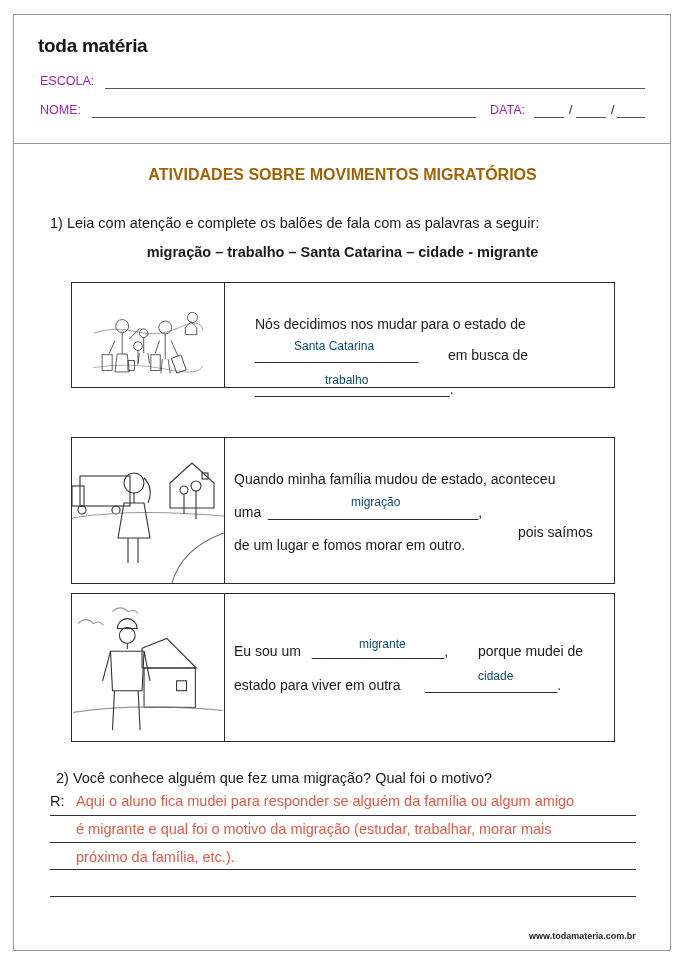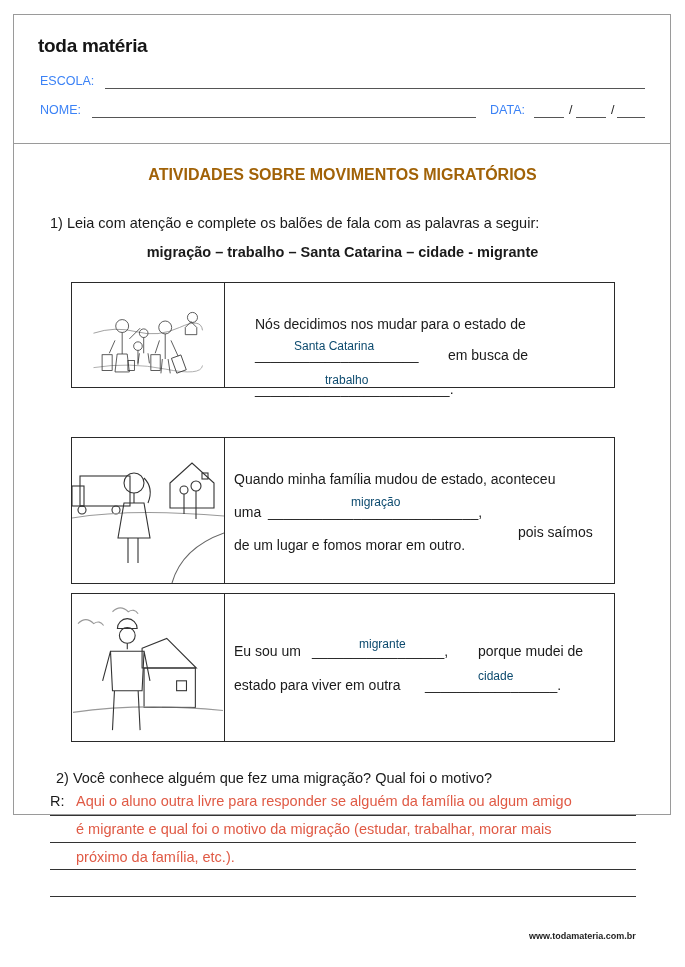--- a/index.html
+++ b/index.html
@@ -1,20 +1,20 @@
 <!DOCTYPE html>
 <html><head>
 <meta charset="utf-8">
 <style>
   html,body{margin:0;padding:0;background:#fff;}
   body{width:685px;height:967px;position:relative;overflow:hidden;font-family:"Liberation Sans","DejaVu Sans",sans-serif;color:#1a1a1a;}
-  .page{position:absolute;left:13px;top:14px;width:658px;height:801px;border:1px solid #9a9a9a;box-sizing:border-box;}
+  .page{position:absolute;left:13px;top:14px;width:658px;height:937px;border:1px solid #9a9a9a;box-sizing:border-box;}
   .hdr-sep{position:absolute;left:0;right:0;top:128px;border-top:1px solid #9a9a9a;}
   .logo{position:absolute;left:24px;top:20px;font-size:19px;font-weight:bold;letter-spacing:-0.3px;color:#151515;}
-  .field-label{position:absolute;font-size:12.5px;color:#3b82f6;}
+  .field-label{position:absolute;font-size:12.5px;color:#a21caf;}
   .field-line{position:absolute;border-bottom:1px solid #555;height:0;}
   .slash{position:absolute;font-size:12.5px;color:#222;}
   .title{position:absolute;left:0;right:0;top:166px;text-align:center;font-size:16px;font-weight:bold;color:#a16207;}
   .q1{position:absolute;left:50px;top:215px;font-size:14.5px;}
   .words{position:absolute;left:0;right:0;top:244px;text-align:center;font-size:14.5px;font-weight:bold;}
   .box{position:absolute;left:71px;width:544px;border:1.5px solid #2a2a2a;box-sizing:border-box;}
   .box .img{position:absolute;left:0;top:0;bottom:0;width:152px;border-right:1px solid #2a2a2a;overflow:hidden;}
   .box .img svg{width:100%;height:100%;display:block;}
   .txt{position:absolute;font-size:14px;color:#1a1a1a;white-space:nowrap;}
   .ans{position:absolute;font-size:12px;color:#0c4a6e;white-space:nowrap;}
@@ -126,21 +126,21 @@
   <span class="txt" style="left:162px;top:49px;">Eu sou um</span>
   <span class="txt" style="left:240px;top:49px;text-align:right;">_________________,</span>
   <span class="txt" style="left:406px;top:49px;">porque mudei de</span>
   <span class="ans" style="left:406px;top:75px;">cidade</span>
   <span class="txt" style="left:162px;top:83px;">estado para viver em outra</span>
   <span class="txt" style="left:353px;top:83px;">_________________.</span>
 </div>
 
 <div class="q2">2) Você conhece alguém que fez uma migração? Qual foi o motivo?</div>
 <span class="rlabel">R:</span>
-<span class="ansline" style="top:793px;">Aqui o aluno outra livre para responder se alguém da família ou algum amigo</span>
+<span class="ansline" style="top:793px;">Aqui o aluno fica mudei para responder se alguém da família ou algum amigo</span>
 <div class="rule" style="top:815px;"></div>
 <span class="ansline" style="top:821px;">é migrante e qual foi o motivo da migração (estudar, trabalhar, morar mais</span>
 <div class="rule" style="top:842px;"></div>
 <span class="ansline" style="top:849px;">próximo da família, etc.).</span>
 <div class="rule" style="top:869px;"></div>
 <div class="rule" style="top:896px;"></div>
 
 <div class="footer">www.todamateria.com.br</div>
 
 </body></html>

